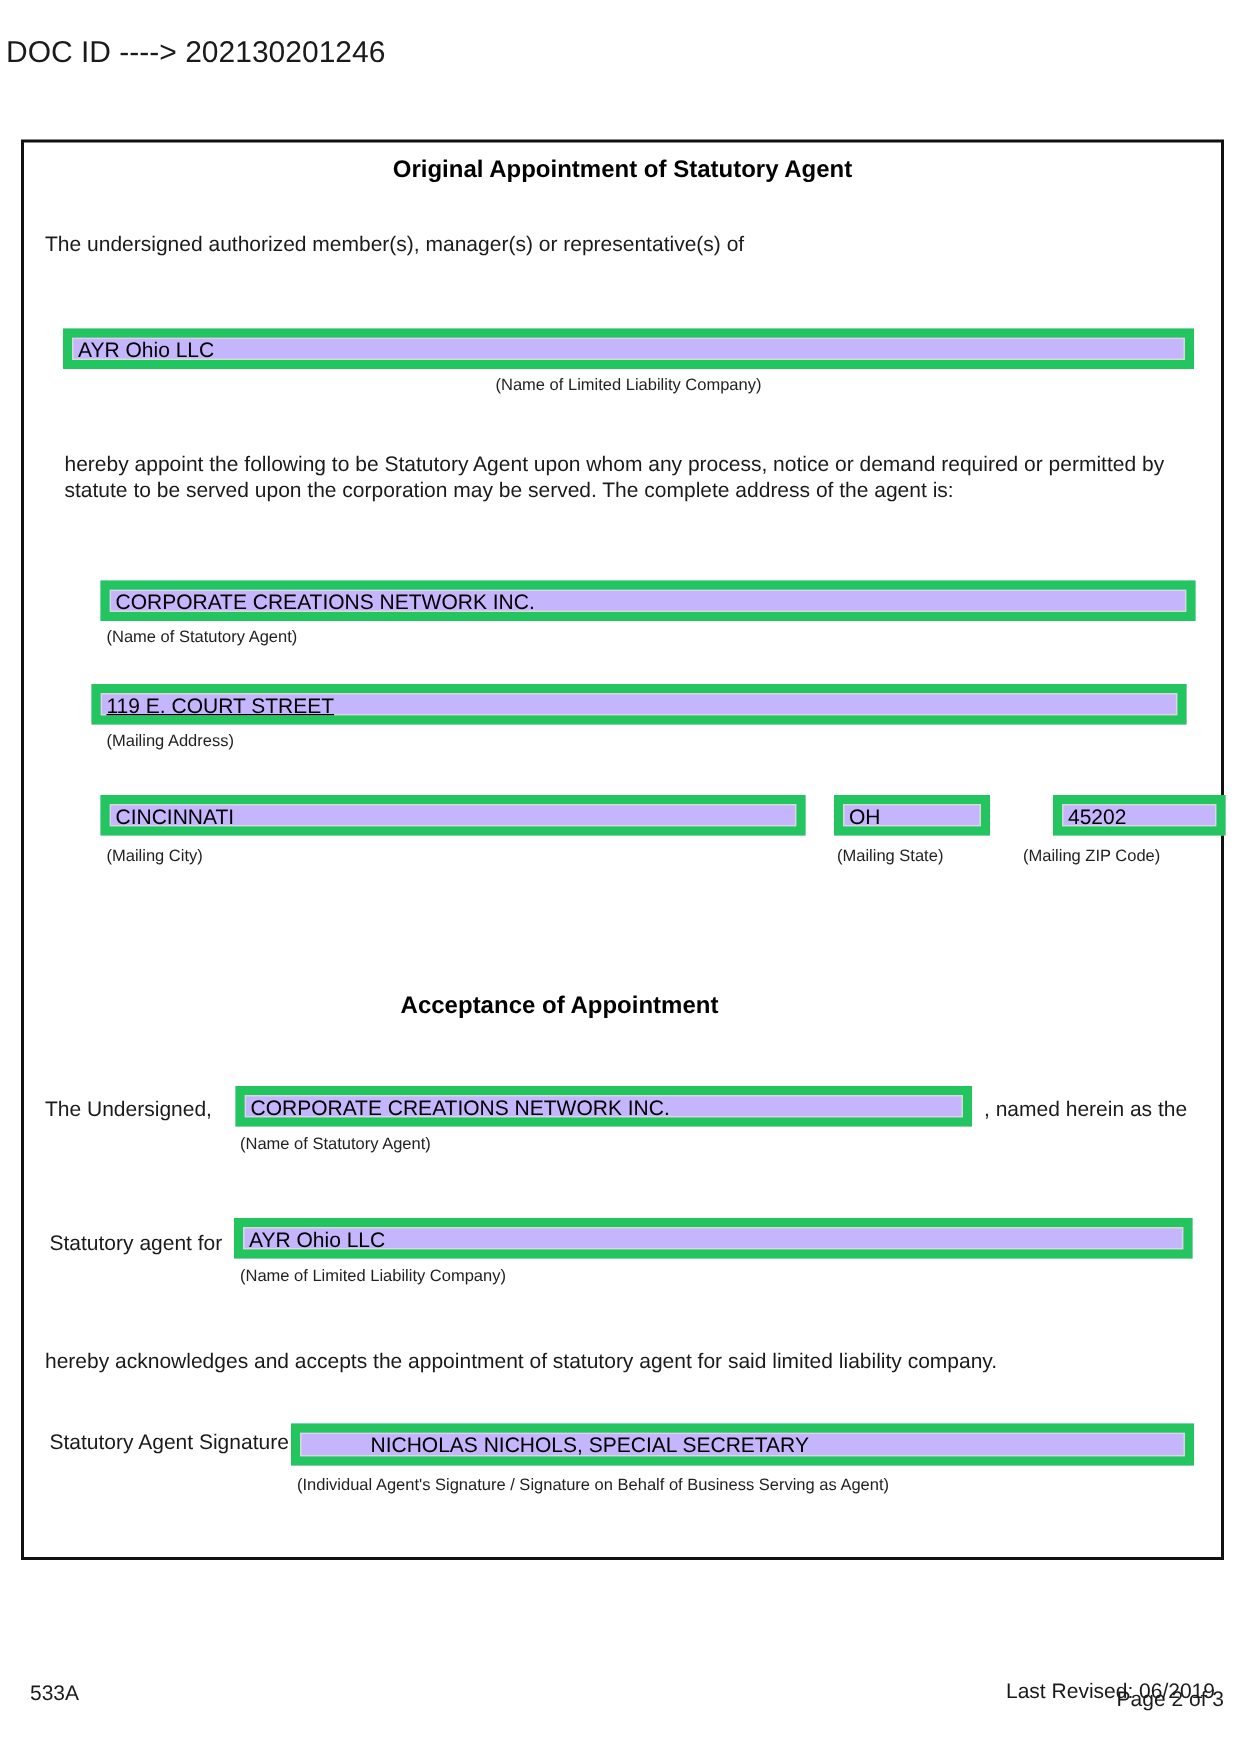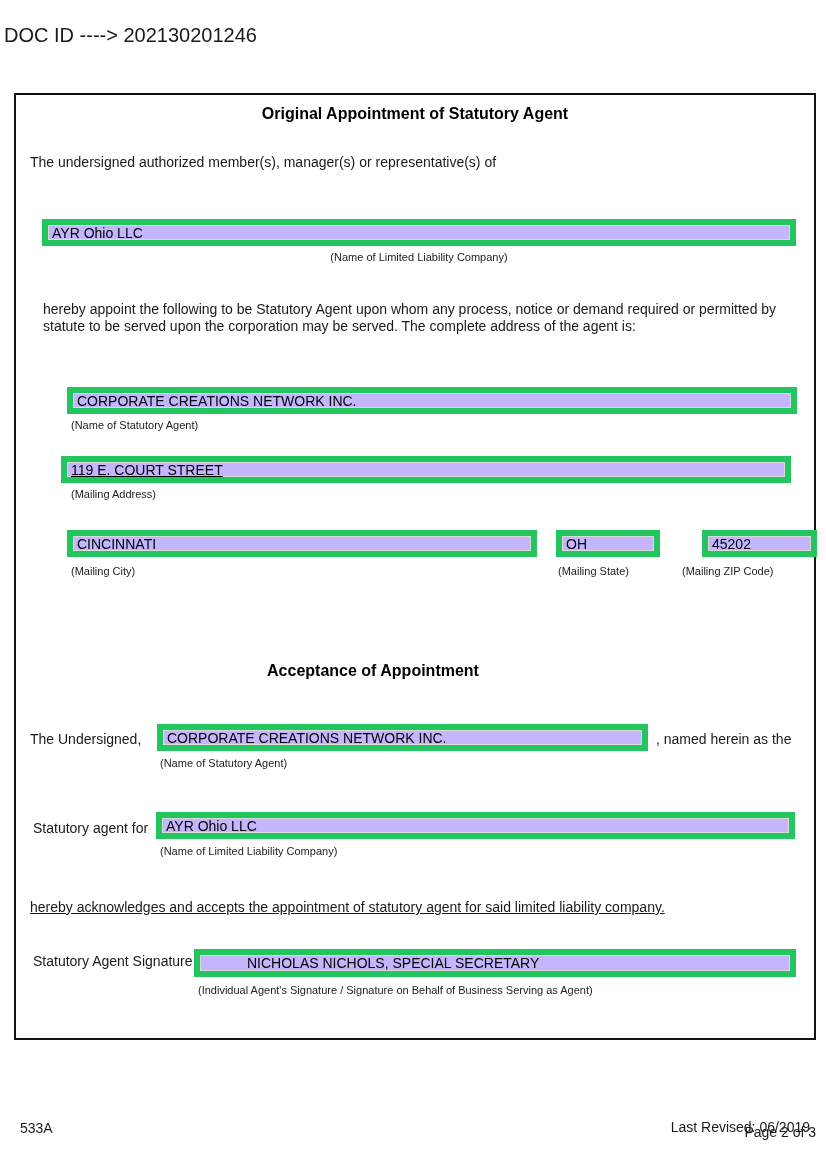--- a/index.html
+++ b/index.html
@@ -72,21 +72,21 @@
 
   <div class="abs txt" style="left:30px;top:731px;">The Undersigned,</div>
   <div class="abs field" style="left:157px;top:724px;width:491px;height:27px;">CORPORATE CREATIONS NETWORK INC.</div>
   <div class="abs txt" style="left:656px;top:731px;">, named herein as the</div>
   <div class="abs caption" style="left:160px;top:757px;">(Name of Statutory Agent)</div>
 
   <div class="abs txt" style="left:33px;top:820px;">Statutory agent for</div>
   <div class="abs field" style="left:156px;top:812px;width:639px;height:27px;">AYR Ohio LLC</div>
   <div class="abs caption" style="left:160px;top:845px;">(Name of Limited Liability Company)</div>
 
-  <div class="abs txt" style="left:30px;top:899px;text-decoration:underline;">hereby acknowledges and accepts the appointment of statutory agent for said limited liability company.</div>
+  <div class="abs txt" style="left:30px;top:899px;">hereby acknowledges and accepts the appointment of statutory agent for said limited liability company.</div>
 
   <div class="abs txt" style="left:33px;top:941px;margin-top:12px;">Statutory Agent Signature</div>
   <div class="abs field" style="left:194px;top:949px;width:602px;height:28px;padding-left:47px;">NICHOLAS NICHOLS, SPECIAL SECRETARY</div>
   <div class="abs caption" style="left:198px;top:984px;">(Individual Agent's Signature / Signature on Behalf of Business Serving as Agent)</div>
 
   <div class="abs txt" style="left:20px;top:1120px;">533A</div>
   <div class="abs txt" style="left:14px;top:1124px;width:802px;text-align:right;">Page 2 of 3</div>
   <div class="abs txt" style="right:16px;top:1119px;padding-left:47px;">Last Revised: 06/2019</div>
 
 </div>

